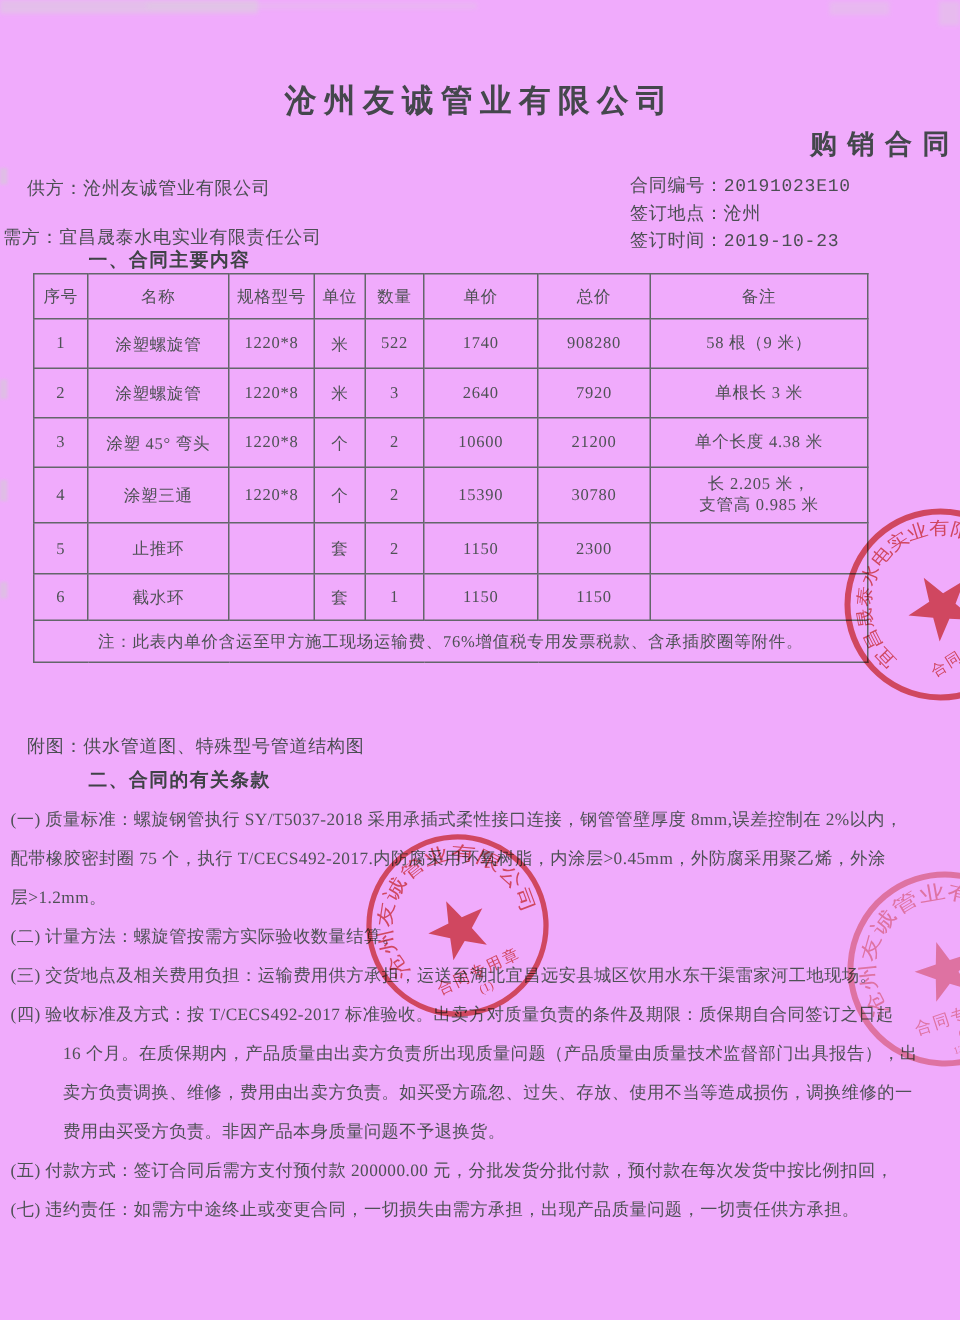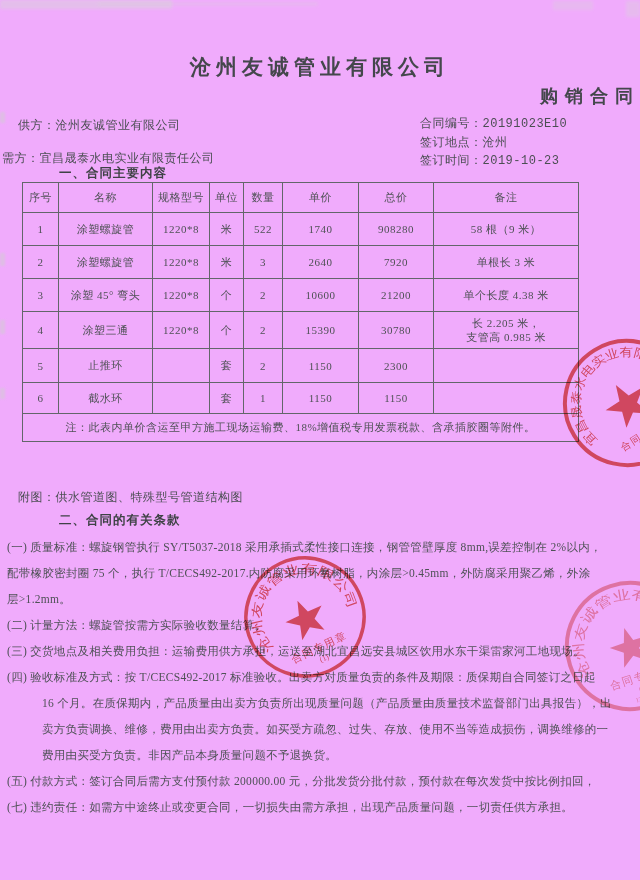--- a/index.html
+++ b/index.html
@@ -158,21 +158,21 @@
         <td>6</td>
         <td>截水环</td>
         <td></td>
         <td>套</td>
         <td>1</td>
         <td>1150</td>
         <td>1150</td>
         <td class="remark"></td>
       </tr>
       <tr class="note-row">
-        <td class="note-cell" colspan="8">注：此表内单价含运至甲方施工现场运输费、18%增值税专用发票税款、含承插胶圈等附件。</td>
+        <td class="note-cell" colspan="8">注：此表内单价含运至甲方施工现场运输费、76%增值税专用发票税款、含承插胶圈等附件。</td>
       </tr>
     </tbody>
   </table>
 
   <div class="attachment">附图：供水管道图、特殊型号管道结构图</div>
   <div class="sec-heading h2pos">二、合同的有关条款</div>
 
   <div class="clauses">
     <div class="clause">(一) 质量标准：螺旋钢管执行 SY/T5037-2018 采用承插式柔性接口连接，钢管管壁厚度 8mm,误差控制在 2%以内，</div>
     <div class="clause">配带橡胶密封圈 75 个，执行 T/CECS492-2017.内防腐采用环氧树脂，内涂层&gt;0.45mm，外防腐采用聚乙烯，外涂</div>

